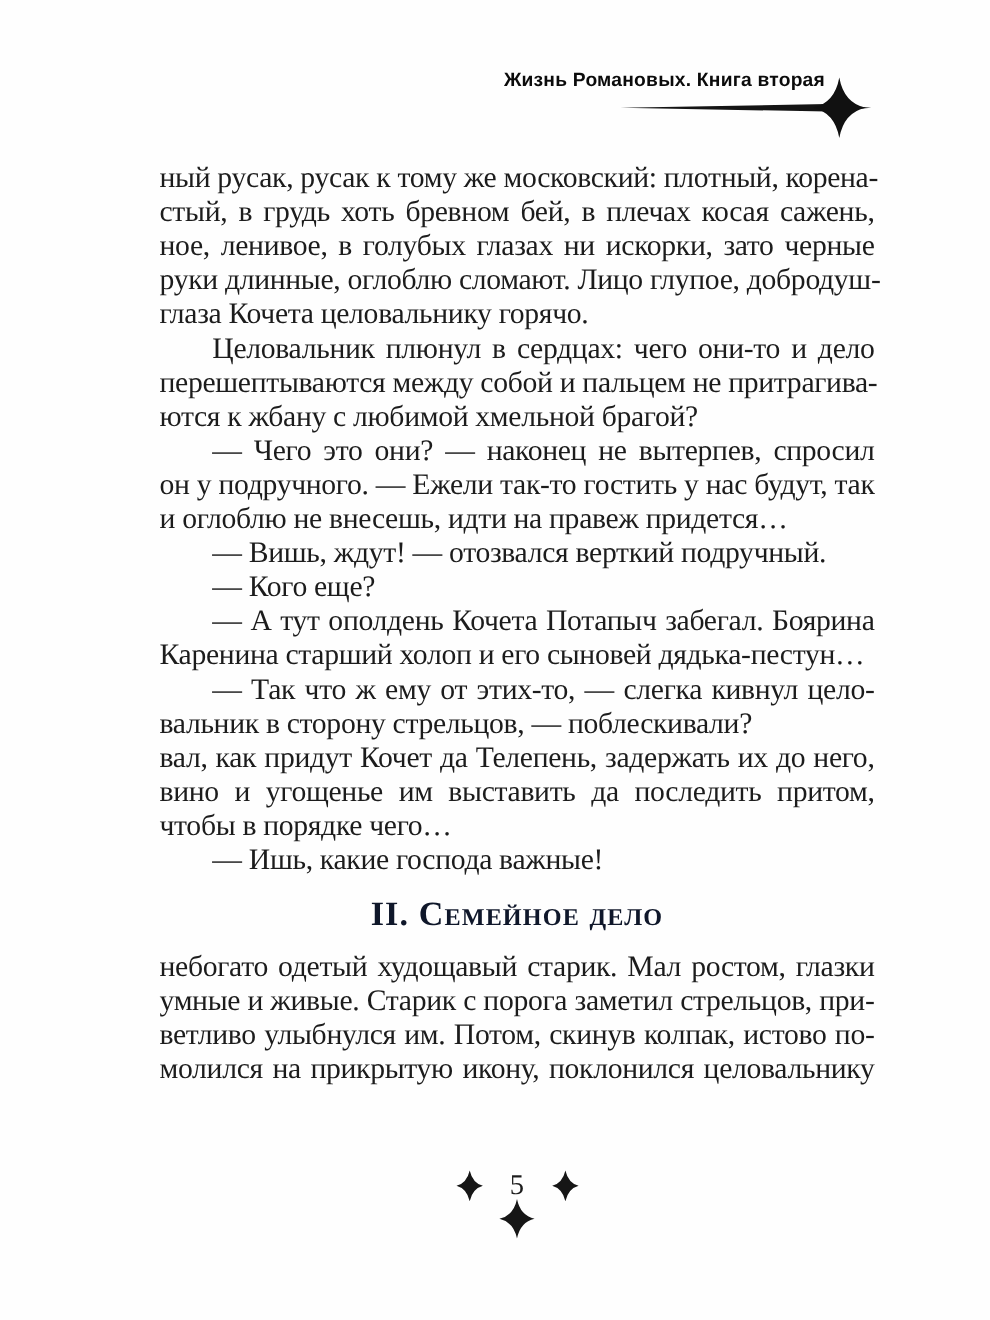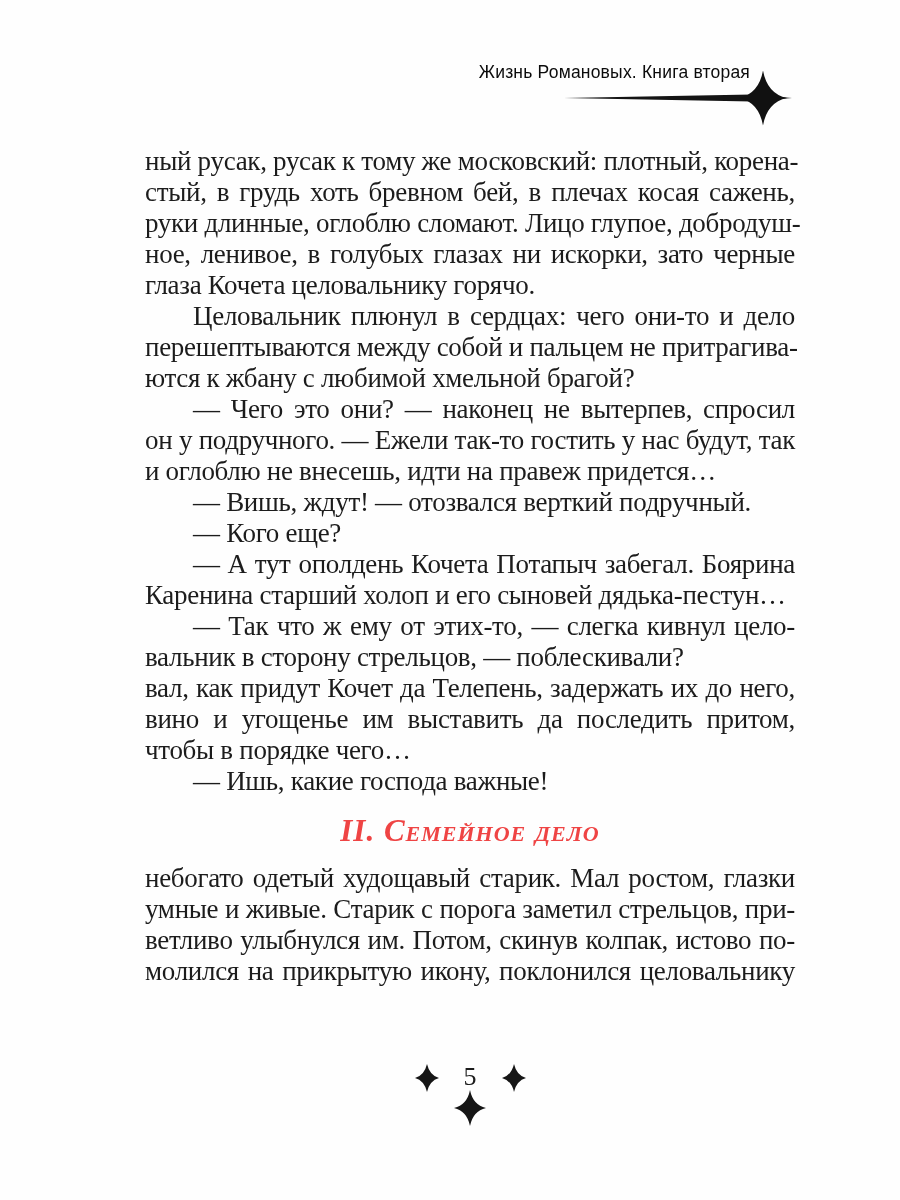--- a/index.html
+++ b/index.html
@@ -10,21 +10,21 @@
     color:#1e1e1e;
     position:relative;
     overflow:hidden;
   }
   .page{position:absolute;inset:0;background:#fefefe;}
 
   
   .running-title{
     position:absolute;top:62px;right:150px;
     font-family:"Liberation Sans", sans-serif;
-    font-weight:normal;font-size:17.5px;letter-spacing:.2px;
+    font-weight:bold;font-size:17.5px;letter-spacing:.2px;
     color:#0b0b0b;white-space:nowrap;
   }
   .ornament{position:absolute;top:48px;right:104px;width:240px;height:100px;}
 
   
   .body-text{
     position:absolute;left:145px;top:146px;width:650px;
     font-size:27px;line-height:31px;letter-spacing:-0.3px;
     color:#1c1c1c;
   }
@@ -36,22 +36,21 @@
   .line.end{text-align-last:left;}
   .line.ind{text-indent:48px;}
 
   .chapter-heading{
     margin:14px 0 12px;
     text-align:center;
     font-variant:small-caps;
     font-weight:bold;
     font-size:31px;line-height:40px;
     letter-spacing:1px;
-    color:#ef4444;
-    font-style:italic;
+    color:#0f172a;
   }
 
   
   .footer{position:absolute;left:145px;top:1062px;width:650px;}
   .folio-row{display:flex;justify-content:center;align-items:center;gap:24px;height:32px;}
   .page-number{font-size:26px;color:#1c1c1c;line-height:1;position:relative;top:-1px;}
   .star-below-row{display:flex;justify-content:center;margin-top:-5px;}
   .star{display:block;}
 </style>
 </head>
@@ -63,22 +62,22 @@
 
   <svg class="ornament" viewBox="0 0 240 100" xmlns="http://www.w3.org/2000/svg" aria-hidden="true">
     <polygon points="8,50 196,46.6 236,50 196,53.4" fill="#141414"></polygon>
     <path d="M207 22.5 Q211.2 45.8 231 50 Q211.2 54.2 207 77.5 Q202.8 54.2 183 50 Q202.8 45.8 207 22.5 Z" fill="#111111"></path>
   </svg>
 
   <div class="body-text">
 
     <div class="line fill">ный русак, русак к тому же московский: плотный, корена-</div>
     <div class="line fill">стый, в грудь хоть бревном бей, в плечах косая сажень,</div>
+    <div class="line fill">ное, ленивое, в голубых глазах ни искорки, зато черные</div>
     <div class="line fill">руки длинные, оглоблю сломают. Лицо глупое, добродуш-</div>
-    <div class="line fill">ное, ленивое, в голубых глазах ни искорки, зато черные</div>
     <div class="line end">глаза Кочета целовальнику горячо.</div>
 
     <div class="line fill ind">Целовальник плюнул в сердцах: чего они-то и дело</div>
     <div class="line fill">перешептываются между собой и пальцем не притрагива-</div>
     <div class="line end">ются к жбану с любимой хмельной брагой?</div>
 
     <div class="line fill ind">— Чего это они? — наконец не вытерпев, спросил</div>
     <div class="line fill">он у подручного. — Ежели так-то гостить у нас будут, так</div>
     <div class="line end">и оглоблю не внесешь, идти на правеж придется…</div>
 

